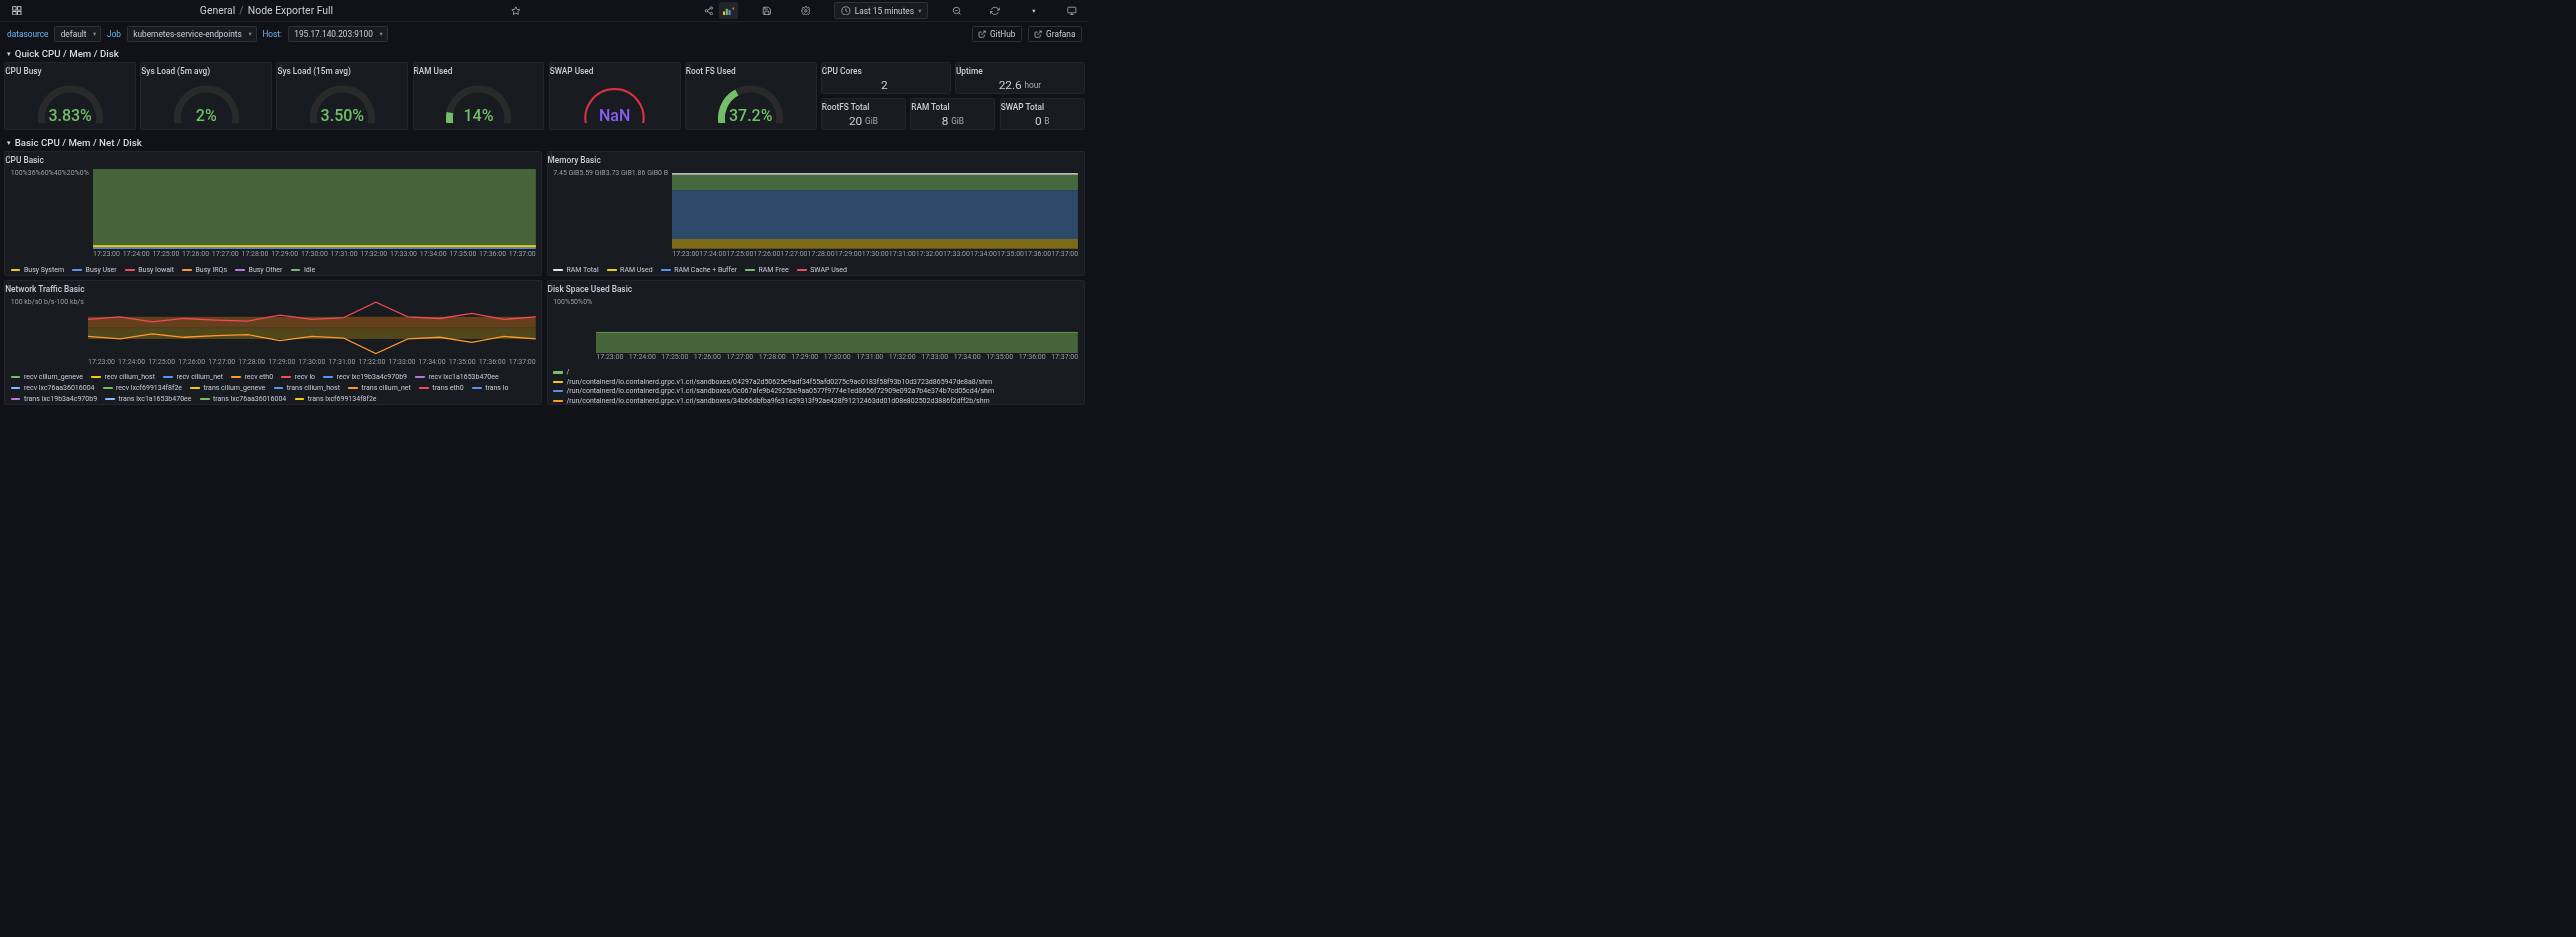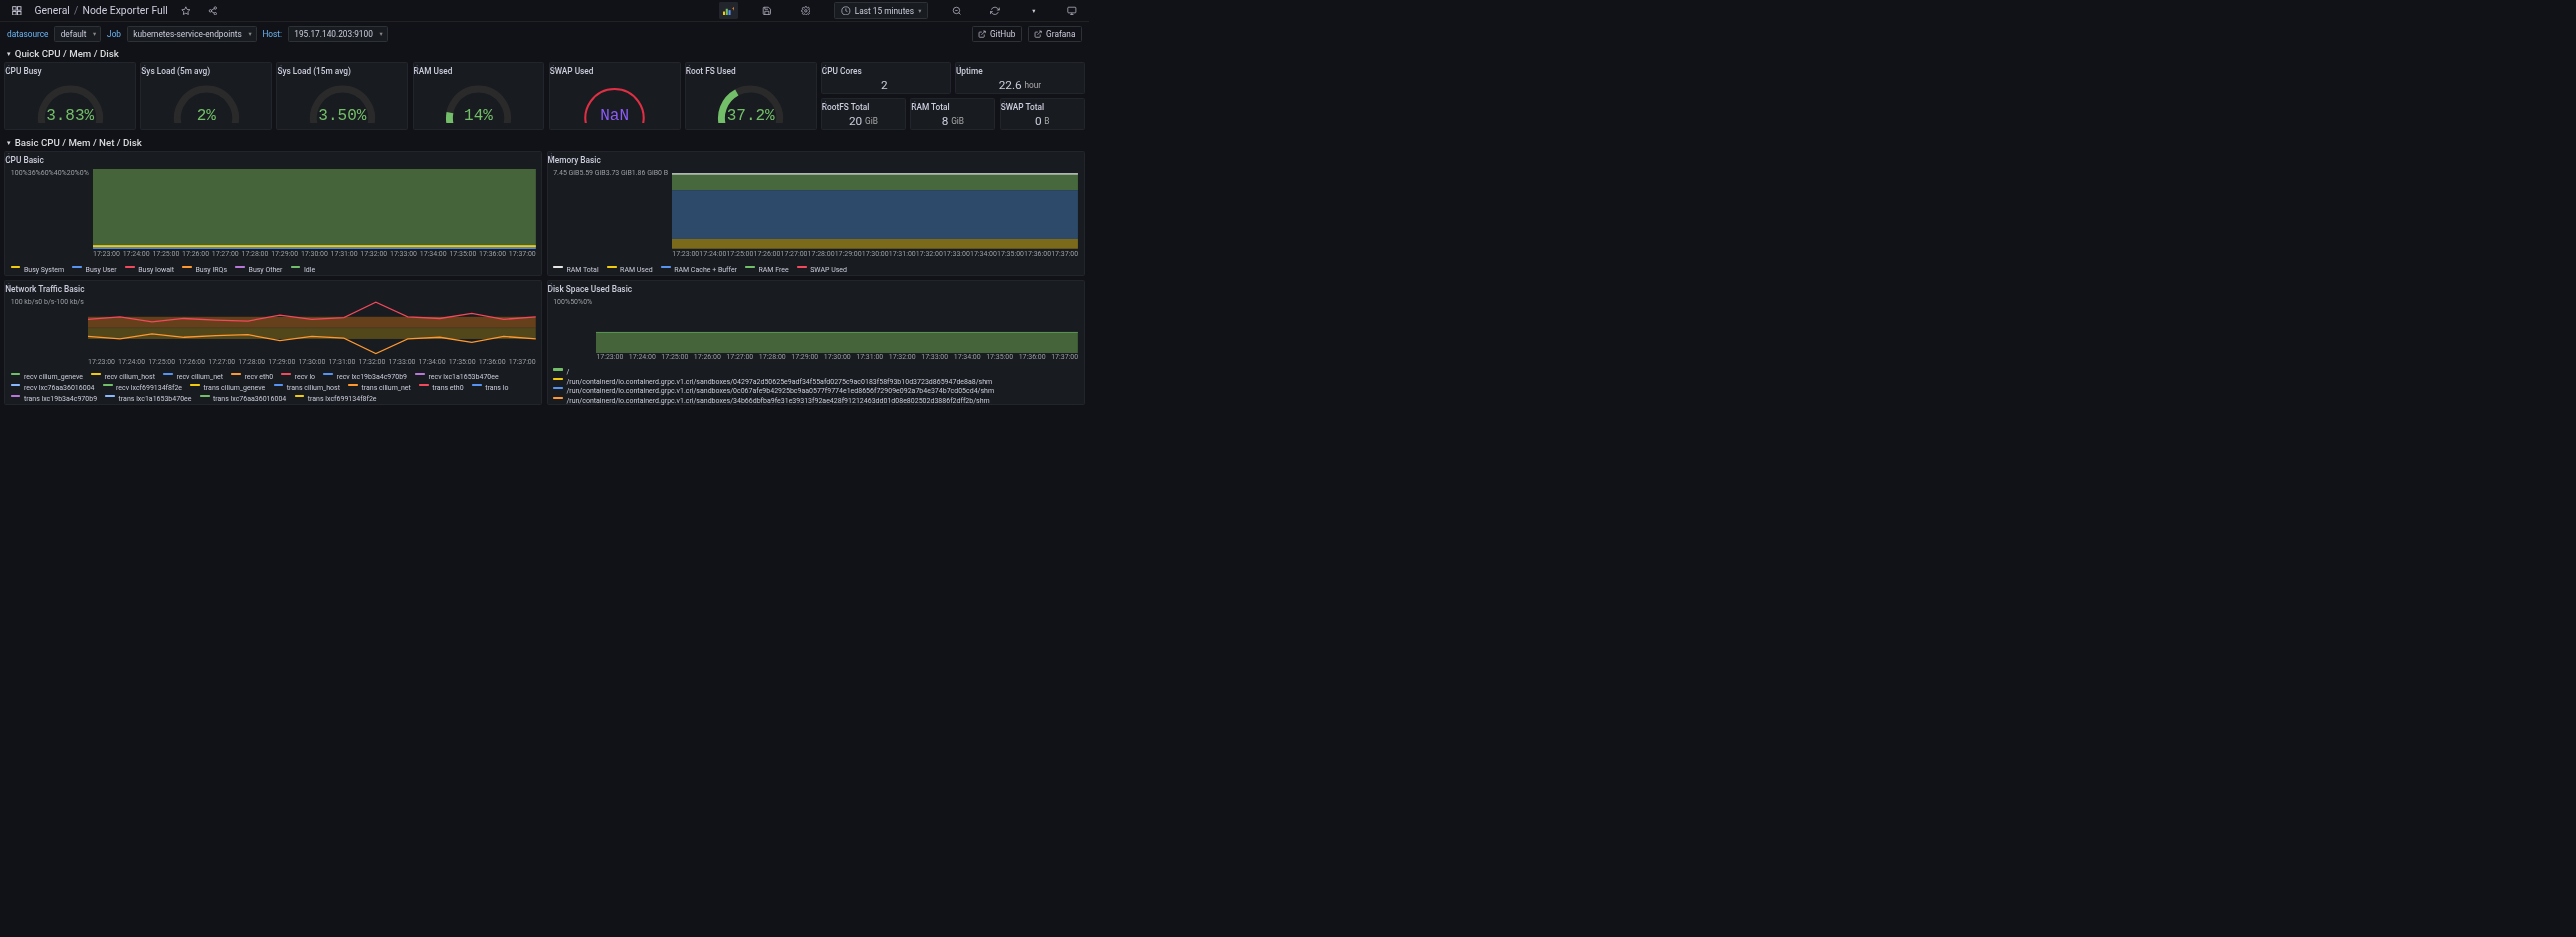--- a/index.html
+++ b/index.html
@@ -11,21 +11,21 @@
     width: 1089px;
     overflow: hidden;
   }
   .topbar {
     display: flex;
     align-items: center;
     padding: 4.2px 7px;
     height: 22px;
     border-bottom: 0.7px solid #222;
   }
-  .topbar-left { display: flex; align-items: center; gap: 8px; flex: 1; }
+  .topbar-left { display: flex; align-items: center; gap: 8px; flex: 1; justify-content: space-between; }
   .topbar-right { display: flex; align-items: center; gap: 19px; }
   .icon-btn {
     width: 19.5px; height: 16.7px;
     display: flex; align-items: center; justify-content: center;
     color: #ccccdc; cursor: pointer; border-radius: 1.4px;
   }
   .breadcrumb { font-size: 10.4px; color: #ccccdc; display: flex; align-items: center; gap: 4.2px;}
   .breadcrumb .sep { color: #6e7484; }
   .tool-btn {
     background: #181b1f; border: 0.7px solid #2c3235;
@@ -71,21 +71,21 @@
   .panel-title {
     text-align: left; font-size: 8.3px; color: #ccccdc;
     padding: 2.8px 0 1.4px 0; font-weight: 500;
   }
   .gauge-wrap {
     flex: 1; display: flex; align-items: center; justify-content: center;
     position: relative; padding-bottom: 2.8px;
   }
   .gauge-value {
     position: absolute; left: 0; right: 0; bottom: 4.2px;
-    text-align: center; font-size: 16px; font-weight: 500; font-family: Liberation Mono, monospace;
+    text-align: center; font-size: 16px; font-weight: 500;
   }
   .stat-panel { display: flex; flex-direction: column; }
   .stat-value {
     flex: 1; display: flex; align-items: center; justify-content: center;
     font-size: 11.8px; color: #ccccdc; gap: 2.8px;
   }
   .stat-value .unit { font-size: 8.3px; color: #aaa; }
   .chart-body { flex: 1; padding: 2.8px 5.6px; display: flex; flex-direction: column;}
   .chart-area { flex: 1; display: flex; }
   .y-axis {
@@ -96,21 +96,21 @@
   .plot { flex: 1; display: flex; flex-direction: column; }
   .plot-canvas { flex: 1; position: relative; }
   .x-axis {
     height: 9.7px; display: flex; justify-content: space-between;
     font-size: 7px; color: #9aa0a6;
   }
   .legend {
     display: flex; flex-wrap: wrap; gap: 2.8px 8.3px;
     font-size: 7px; color: #ccccdc; padding: 2.8px 5.6px 1.4px 5.6px;
   }
-  .legend-item { display: flex; gap: 3.5px; white-space: nowrap;}
+  .legend-item { display: flex; align-items: center; gap: 3.5px; white-space: nowrap;}
   .legend-swatch { width: 9.7px; height: 2.1px; border-radius: 0.7px; }
   .legend-vert { flex-direction: column; gap: 1.4px; align-items: flex-start;}
   svg { display: block; }
 </style>
 </head>
 <body>
 
 <div class="topbar">
   <div class="topbar-left">
     <div class="icon-btn">

